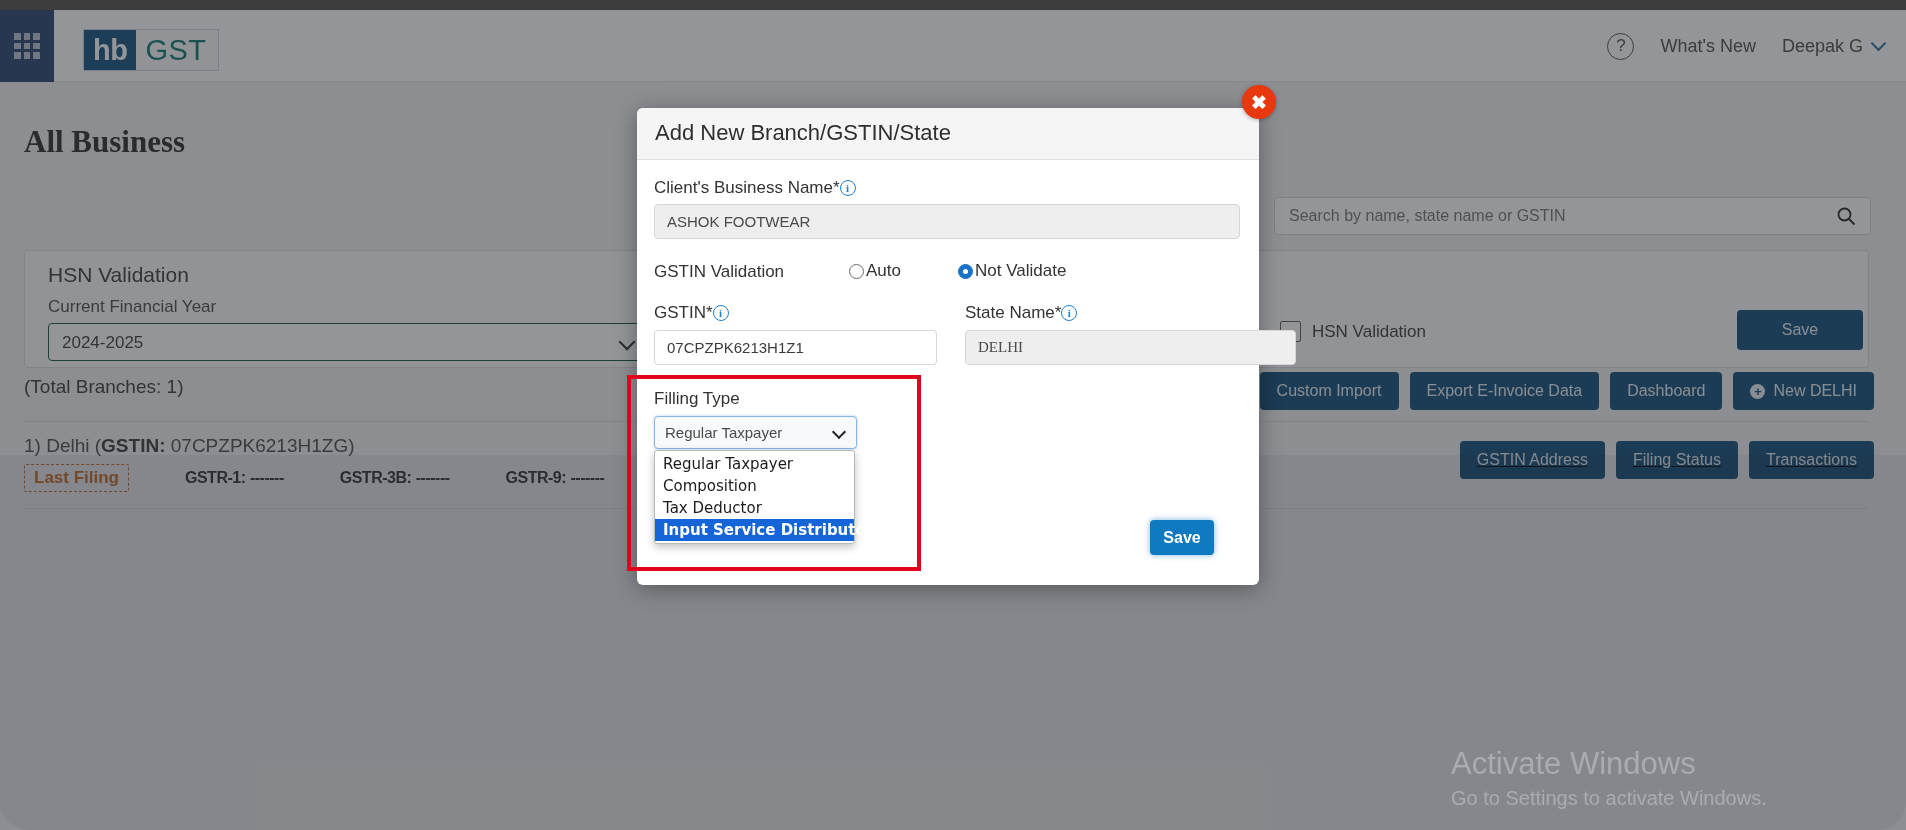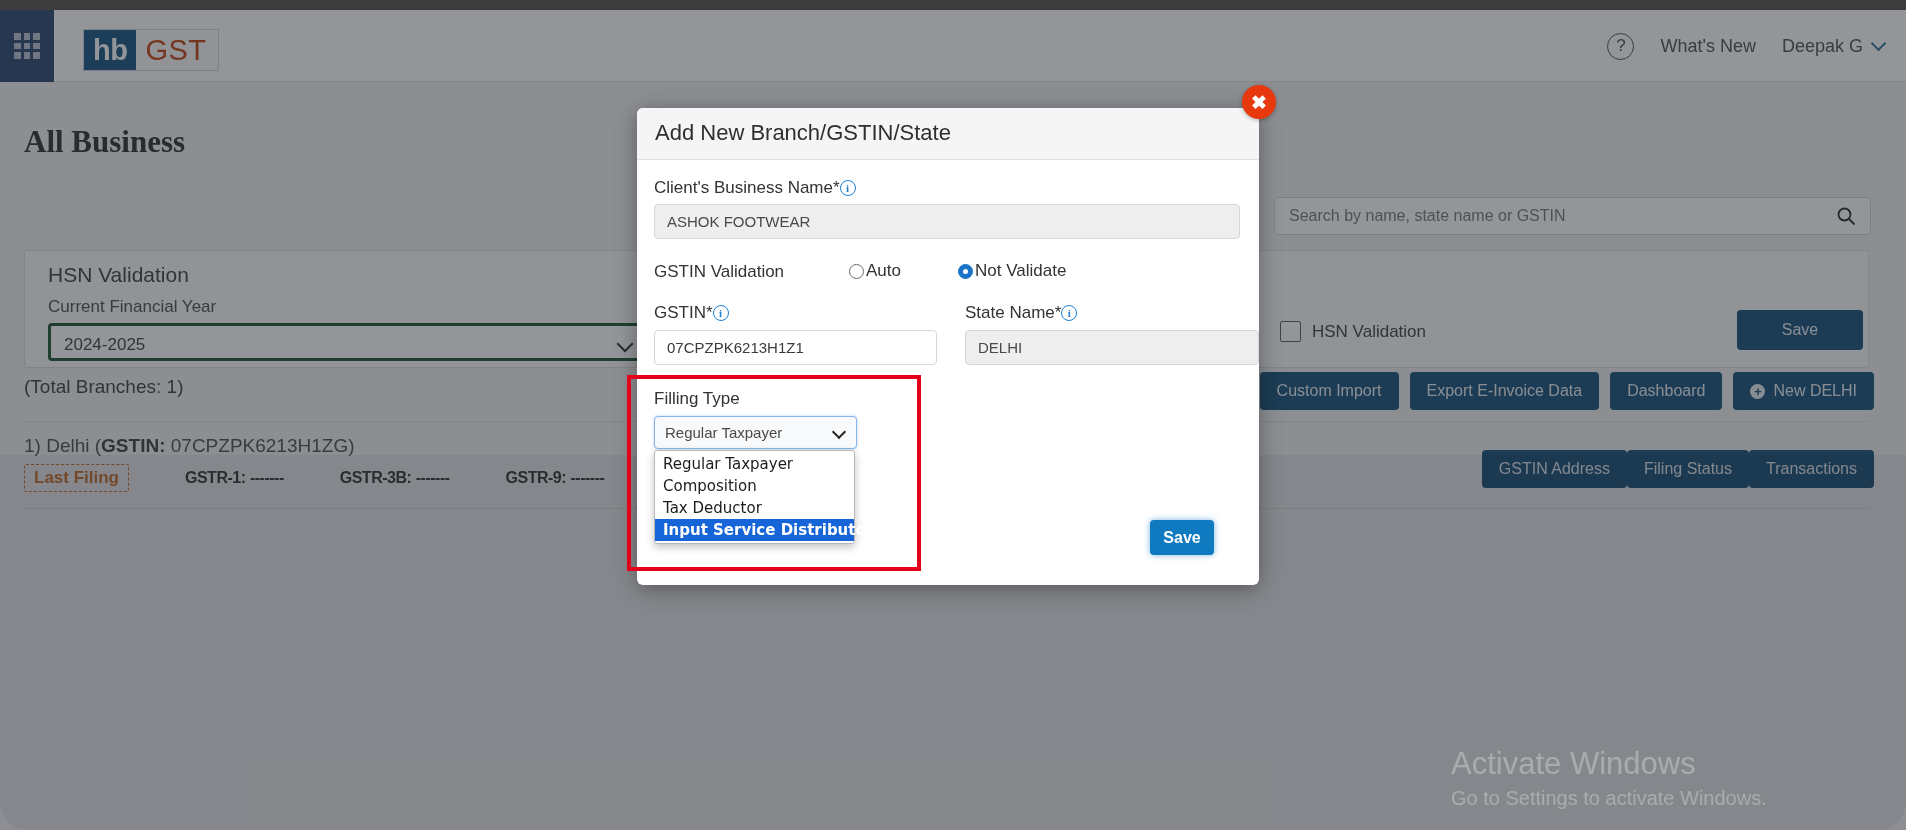--- a/index.html
+++ b/index.html
@@ -44,21 +44,21 @@
 
   .logo{
     position:absolute; left:83px; top:19px; height:42px;
     display:flex; align-items:stretch; border:1px solid #cdd6e0; background:#fbfbfb;
   }
   .logo .hb{
     background:#12507f; color:#ffffff; font-size:29px; font-weight:600;
     padding:0 9px; display:flex; align-items:center; letter-spacing:-0.5px;
   }
   .logo .gst{
-    color:#c2410c; font-size:29px; padding:0 11px 0 9px;
+    color:#0f766e; font-size:29px; padding:0 11px 0 9px;
     display:flex; align-items:center; letter-spacing:0.5px;
   }
 
   .topbar-right{
     position:absolute; right:22px; top:0; height:72px;
     display:flex; align-items:center; gap:26px;
   }
   .help-ico{
     width:27px; height:27px; border:1.8px solid #4c4c4c; border-radius:50%;
     color:#4c4c4c; font-size:17px; display:flex; align-items:center;
@@ -100,21 +100,21 @@
     background:#fafafa; border:1px solid #dcdcdc; border-radius:3px;
   }
   .hsn-card .h-title{
     position:absolute; left:23px; top:12px; font-size:21px; color:#3b3b3b;
   }
   .hsn-card .h-sub{
     position:absolute; left:23px; top:46px; font-size:17px; color:#4a4a4a;
   }
   .fy-select{
     position:absolute; left:23px; top:72px; width:600px; height:38px;
-    border:3px solid #14532d; border-radius:4px; background:#ffffff;
+    border:1px solid #14532d; border-radius:4px; background:#ffffff;
   }
   .fy-select .val{
     position:absolute; left:13px; top:9px; font-size:17px; color:#3b3b3b;
   }
   .fy-select .caret{
     position:absolute; right:14px; top:12px; width:12px; height:12px;
     border-right:2.6px solid #303030; border-bottom:2.6px solid #303030;
     transform:rotate(45deg);
   }
   .hsn-check{
@@ -131,21 +131,21 @@
     display:inline-flex; align-items:center; justify-content:center; gap:8px;
     padding:0 17px; height:38px; white-space:nowrap;
   }
   .btn-save-top{
     position:absolute; left:1737px; top:228px; width:126px; height:40px;
   }
   .btn-row{
     position:absolute; right:32px; top:290px; display:flex; gap:11px;
   }
   .btn-row2{
-    position:absolute; right:32px; top:368px; display:flex; 
+    position:absolute; right:32px; top:359px; display:flex; gap:11px;text-decoration:underline;
   }
   .plus-ico{
     width:15px; height:15px; border-radius:50%; background:#e9eef2;
     color:#0f4c75; font-size:13px; line-height:13px; font-weight:bold;
     display:flex; align-items:center; justify-content:center;
   }
 
   .branch-count{
     position:absolute; left:24px; top:294px; font-size:19px; color:#3b3b3b;
   }
@@ -239,21 +239,21 @@
   }
   .radio.on .dot{ border-color:#1a73c8; background:#1a73c8; }
   .radio.on .dot::after{
     content:""; position:absolute; left:4px; top:4px; width:5px; height:5px;
     border-radius:50%; background:#ffffff;
   }
 
   .r-gstin-lab{ position:absolute; left:17px; top:143px; }
   .r-gstin-inp{ position:absolute; left:17px; top:170px; width:283px; }
   .r-state-lab{ position:absolute; left:328px; top:143px; }
-  .r-state-inp{ position:absolute; left:328px; top:170px; width:294px; }
+  .r-state-inp{ position:absolute; left:328px; top:170px; width:331px;font-family:Liberation Serif, serif; }
 
   .r-ftype-lab{ position:absolute; left:17px; top:229px; font-size:17px; color:#333333; }
   .ftype-select{
     position:absolute; left:17px; top:256px; width:203px; height:33px;
     border:1px solid #86b7e8; border-radius:4px; background:#f7f9fb;
     box-shadow:0 0 3px rgba(100,160,220,0.5); cursor:pointer;
   }
   .ftype-select .val{
     position:absolute; left:10px; top:7px; font-size:15px; color:#4a4a4a;
   }

